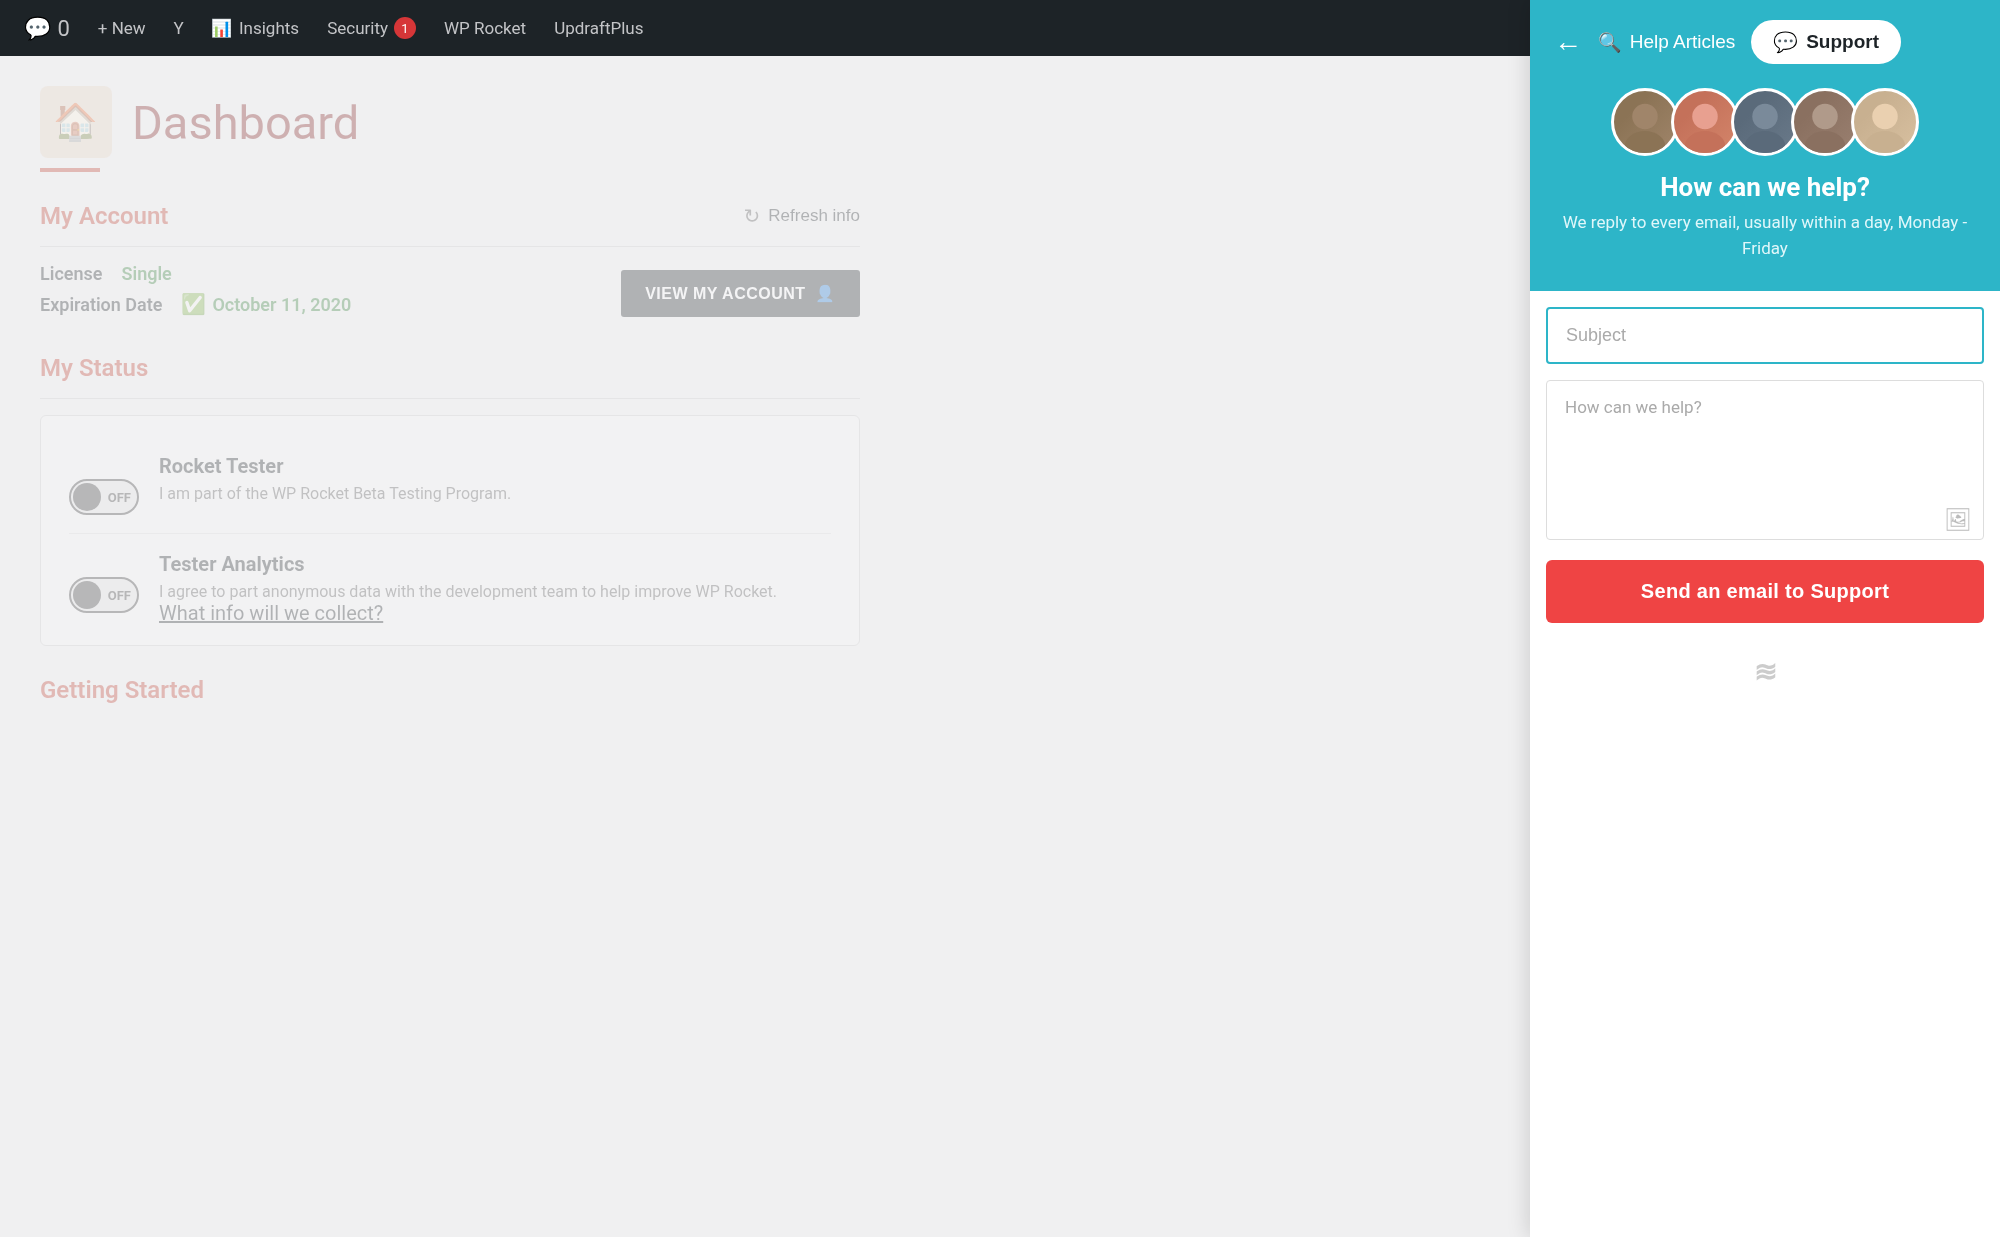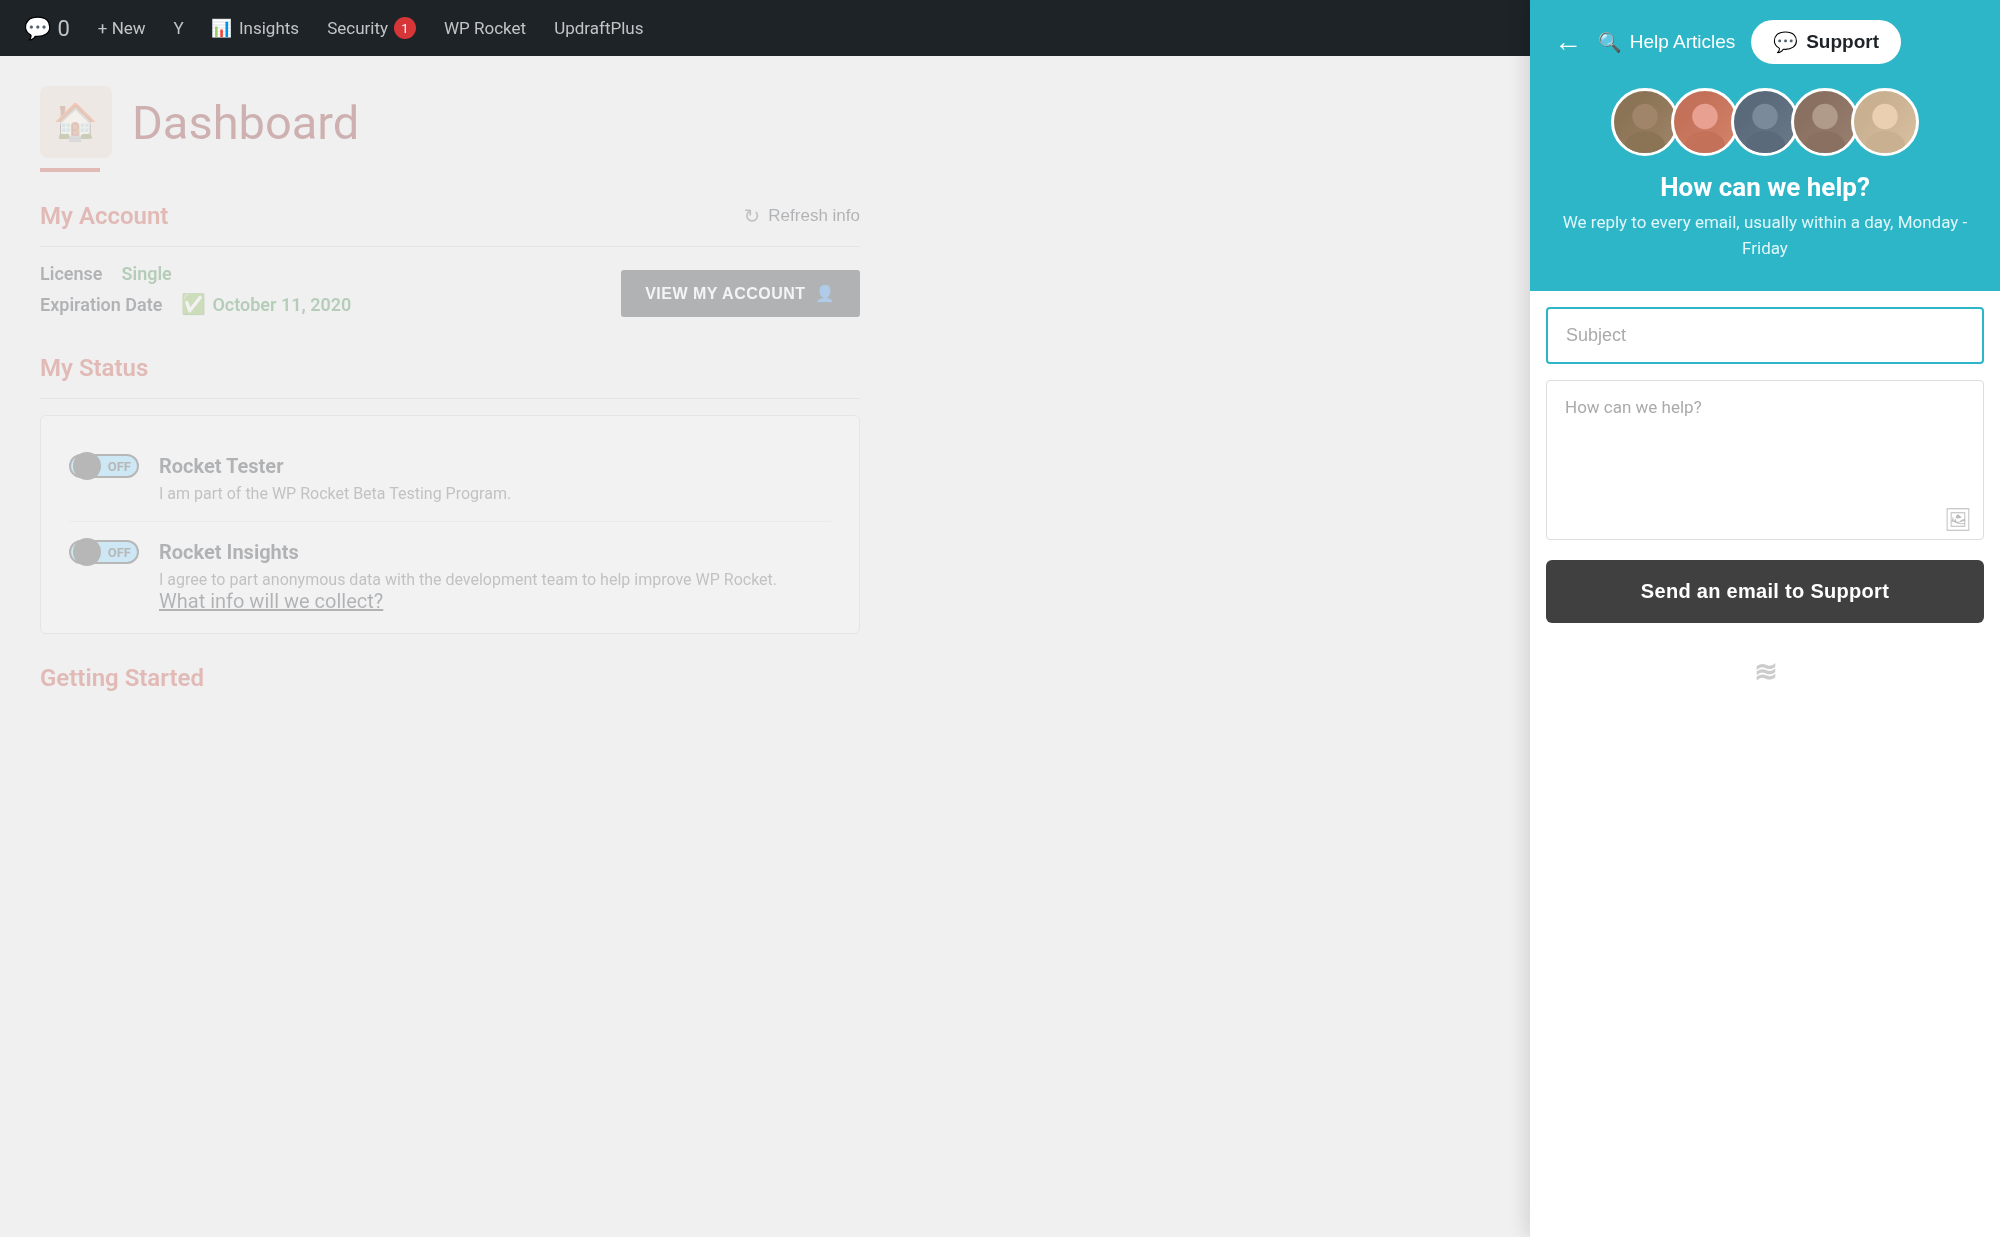--- a/index.html
+++ b/index.html
@@ -75,23 +75,23 @@
     
     .status-box {
       border: 1px solid #ccc; border-radius: 6px; padding: 20px 28px; background: #f9f9f9;
     }
     .status-item {
       display: flex; align-items: flex-start; gap: 20px; padding: 18px 0;
       border-bottom: 1px solid #ddd;
     }
     .status-item:last-child { border-bottom: none; padding-bottom: 0; }
     .toggle {
-      width: 70px; height: 24px; border-radius: 18px; border: 2px solid #333;
-      background: #7dd3fc; display: flex; align-items: center; cursor: pointer;
-      position: relative; flex-shrink: 0;
+      width: 70px; height: 36px; border-radius: 18px; border: 2px solid #333;
+      background: #e5e5e5; display: flex; align-items: center; cursor: pointer;
+      position: relative; flex-shrink: 0; margin-top: 25px;
     }
     .toggle-knob {
       width: 28px; height: 28px; border-radius: 50%; background: #333;
       position: absolute; left: 2px;
     }
     .toggle-label {
       position: absolute; right: 6px; font-size: 13px; font-weight: 700; color: #333;
     }
     .status-text { flex: 1; }
     .status-name { font-size: 20px; font-weight: 700; color: #1d2327; margin-bottom: 6px; }
@@ -174,21 +174,21 @@
       border-radius: 4px; outline: none; color: #aaa; resize: none; height: 160px;
       font-family: inherit; position: relative;
     }
     .message-textarea::placeholder { color: #aaa; }
     .textarea-wrapper { position: relative; }
     .image-upload-icon {
       position: absolute; bottom: 12px; right: 12px; color: #bbb; font-size: 22px;
     }
 
     .send-btn {
-      width: 100%; padding: 20px; background: #404040; color: #fff; border: none;
+      width: 100%; padding: 20px; background: #ef4444; color: #fff; border: none;
       border-radius: 6px; font-size: 20px; font-weight: 600; cursor: pointer;
       letter-spacing: 0.3px;
     }
 
     
     .panel-branding {
       display: flex; justify-content: center; align-items: center; padding: 16px 0 8px;
     }
     .branding-logo { color: #ccc; font-size: 28px; font-weight: 700; letter-spacing: -2px; }
 
@@ -287,21 +287,21 @@
           <div class="status-desc">I am part of the WP Rocket Beta Testing Program.</div>
         </div>
       </div>
 
       <div class="status-item">
         <div class="toggle">
           <div class="toggle-knob"></div>
           <span class="toggle-label">OFF</span>
         </div>
         <div class="status-text">
-          <div class="status-name">Rocket Insights</div>
+          <div class="status-name">Tester Analytics</div>
           <div class="status-desc">
             <span>I agree to part anonymous data with the development team to help improve WP Rocket.</span><br>
             <a class="status-link">What info will we collect?</a>
           </div>
         </div>
       </div>
     </div>
   </div>
 
   <div class="section">

